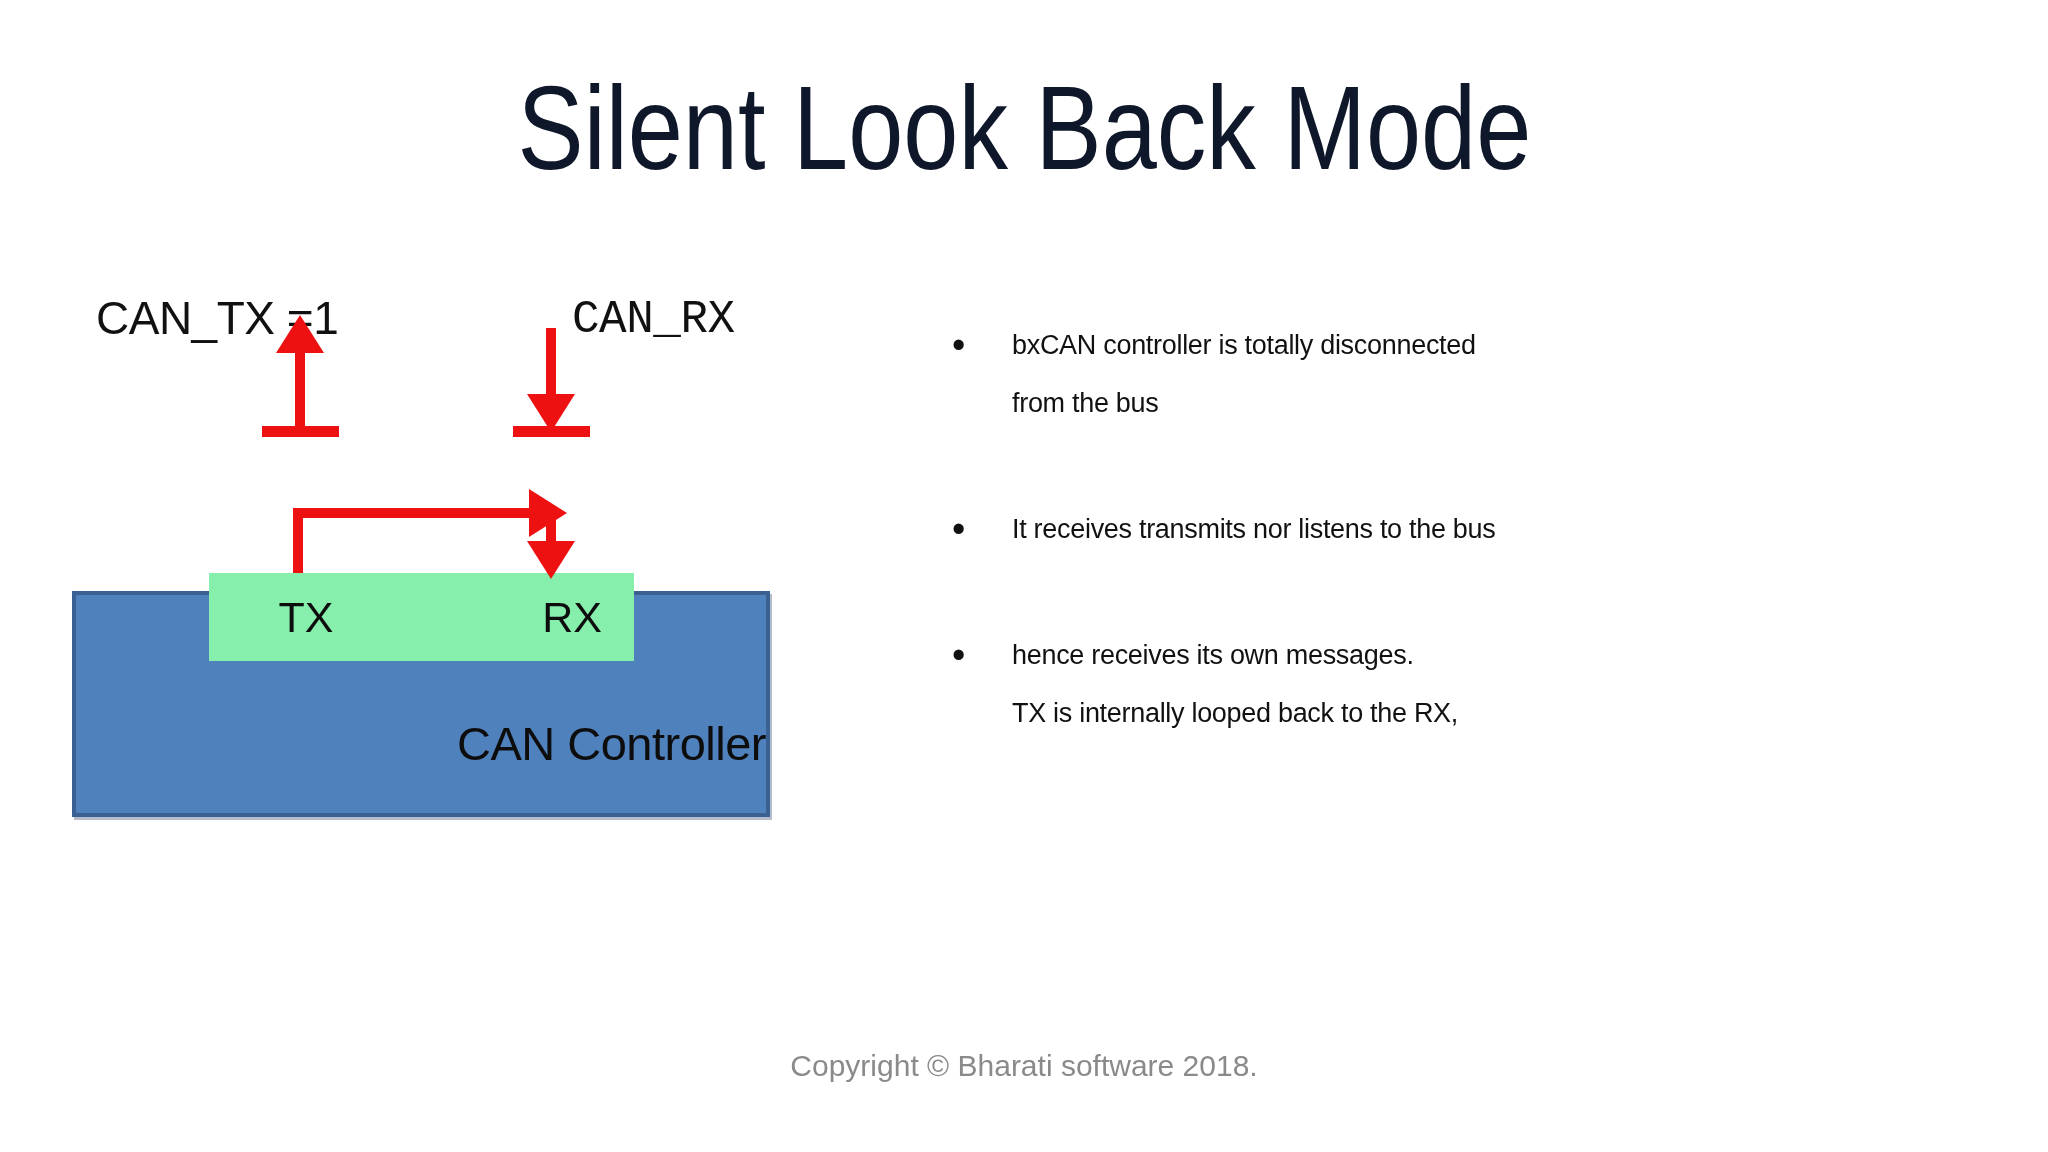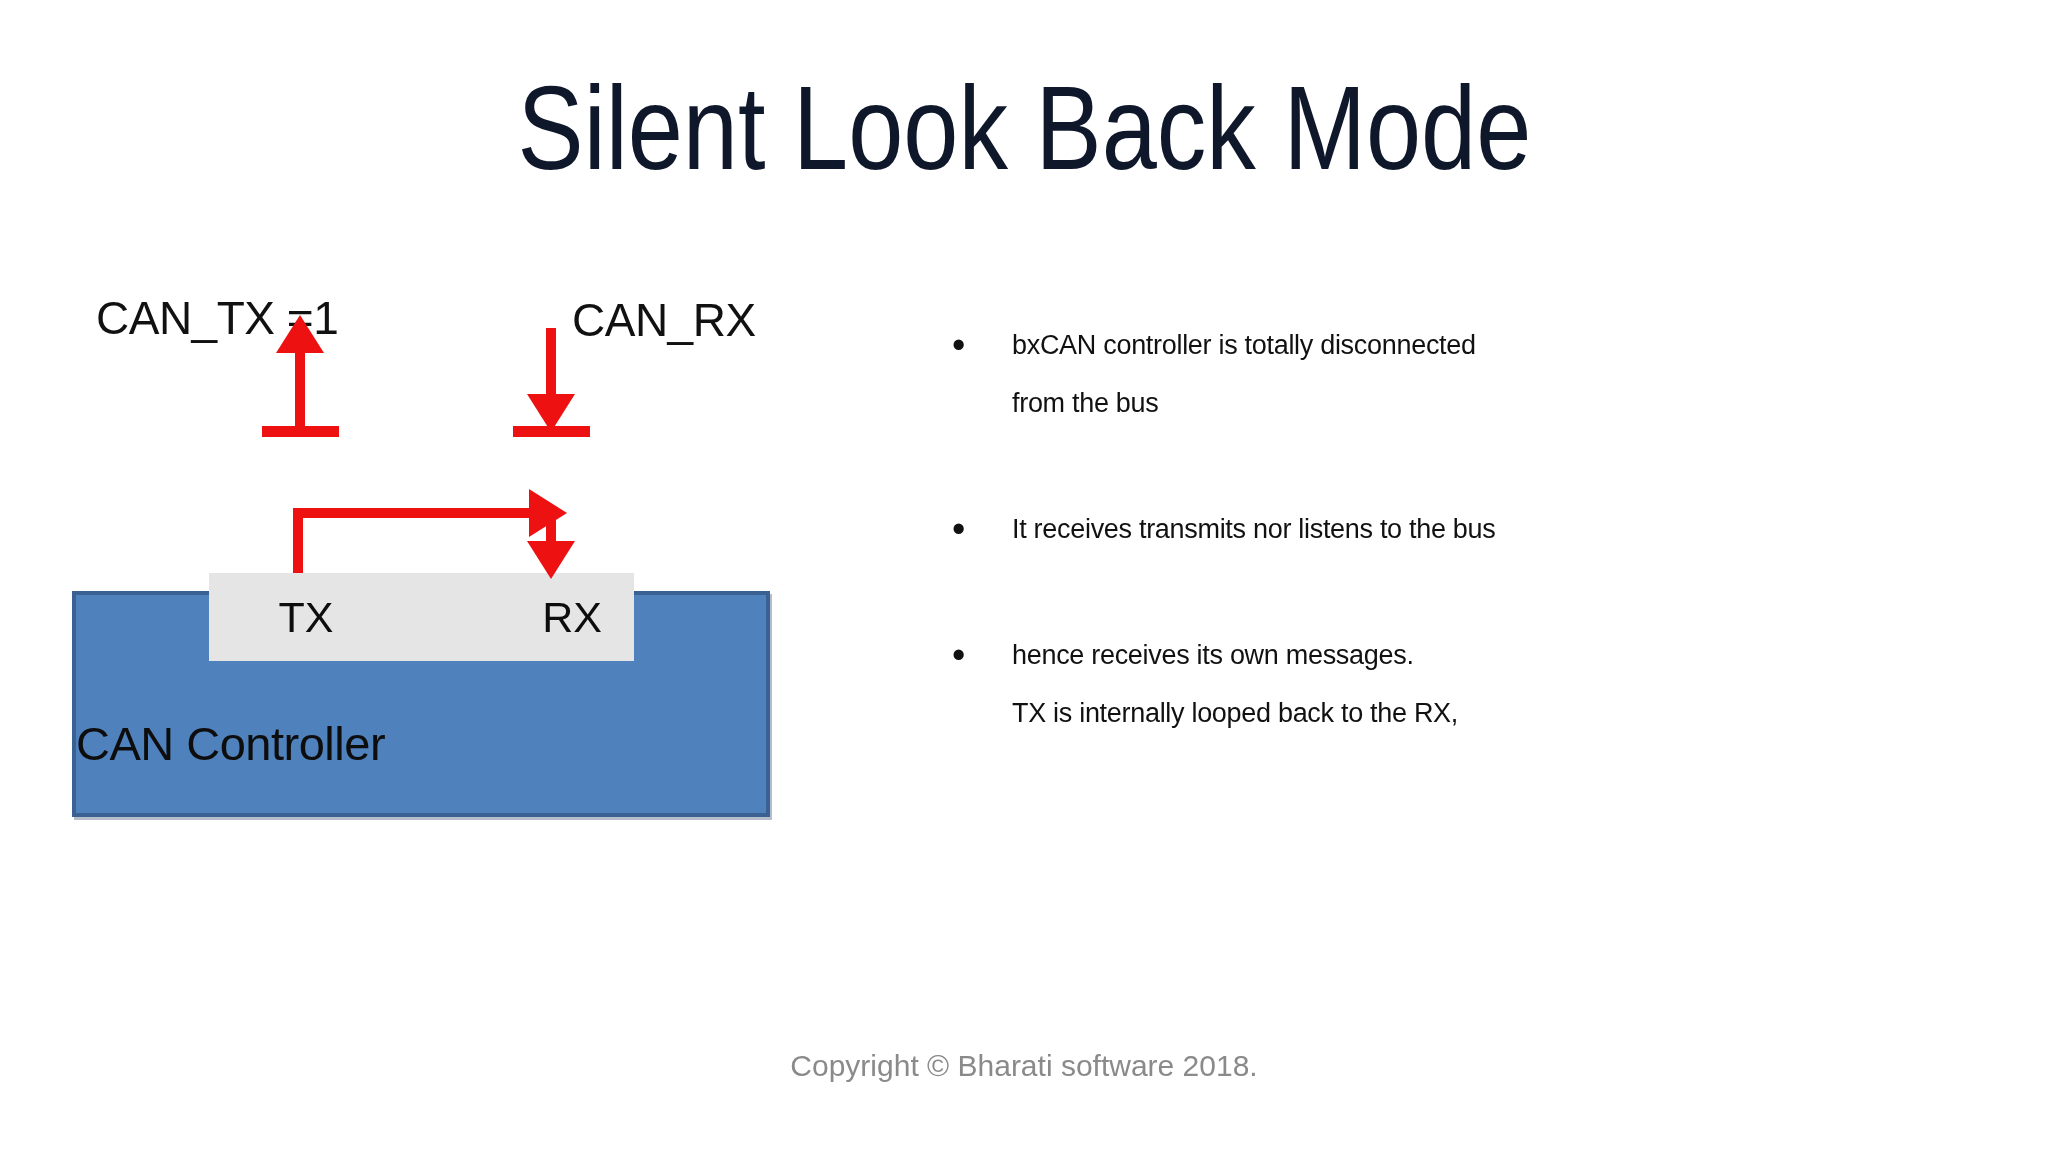--- a/index.html
+++ b/index.html
@@ -38,54 +38,54 @@
   
   .sig-label {
     position: absolute;
     font-size: 46px;
     line-height: 52px;
     color: #111111;
     letter-spacing: -0.5px;
     white-space: nowrap;
   }
   .sig-label.tx { left: 96px;  top: 292px; }
-  .sig-label.rx { left: 572px; top: 294px; }
+  .sig-label.rx { left: 572px; top: 294px; font-family: Liberation Mono, monospace; }
 
   
   .controller-box {
     position: absolute;
     left: 72px;
     top: 591px;
     width: 690px;
     height: 218px;
     background: #4f81bd;
     border: 4px solid #3a6191;
     box-shadow: 2px 3px 0 rgba(40, 66, 100, 0.35);
     z-index: 1;
   }
   .controller-label {
     position: absolute;
     left: 0;
     top: 122px;
     width: 100%;
-    text-align: left;
+    text-align: right;
     font-size: 47px;
     line-height: 54px;
     color: #0d0d0d;
     letter-spacing: -0.5px;
   }
 
   
   .pin-box {
     position: absolute;
     left: 209px;
     top: 573px;
     width: 425px;
     height: 88px;
-    background: #e5e5e5;
+    background: #86efac;
     z-index: 2;
   }
   .pin-label {
     position: absolute;
     top: 0;
     height: 88px;
     line-height: 88px;
     font-size: 43px;
     color: #0d0d0d;
     text-align: center;

